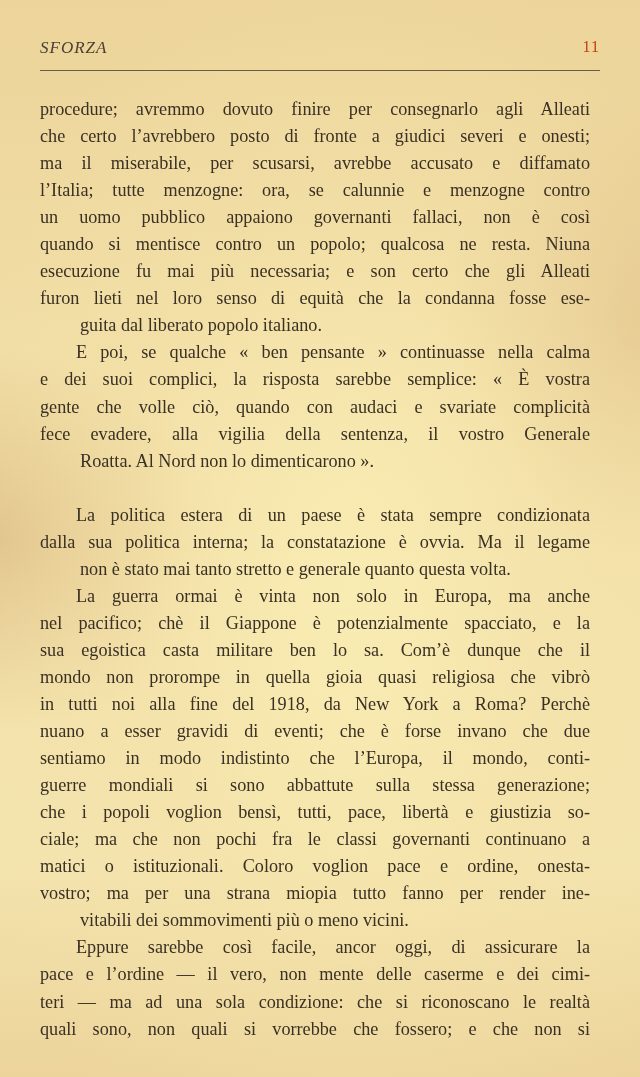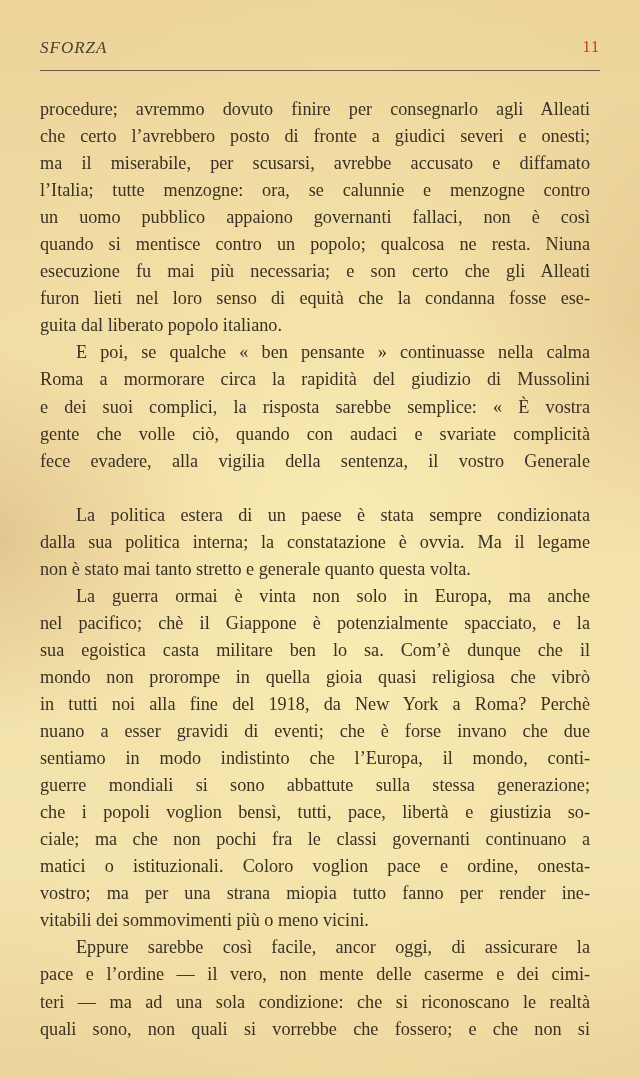--- a/index.html
+++ b/index.html
@@ -27,21 +27,21 @@
     }
     .rule {
       position: absolute; left: 40px; top: 70px; width: 560px; height: 0;
       border-top: 1px solid #6a5c48;
     }
     .text {
       position: absolute; left: 40px; top: 96px; width: 550px;
       font-size: 18.2px; line-height: 27.05px; color: #3a3024;
     }
     .line { display: block; white-space: nowrap; text-align: justify; text-align-last: justify; }
-    .line.last { text-align-last: left; }
+    .line.last { text-align-last: left; margin-left: 40px; }
     .line.indent { padding-left: 36px; }
     .gap { height: 27px; }
   </style>
 </head>
 <body>
 
 <div class="header">
   <div class="running-title">SFORZA</div>
   <div class="page-number">11</div>
 </div>
@@ -54,24 +54,24 @@
       <span class="line">ma il miserabile, per scusarsi, avrebbe accusato e diffamato</span>
       <span class="line">l’Italia; tutte menzogne: ora, se calunnie e menzogne contro</span>
       <span class="line">un uomo pubblico appaiono governanti fallaci, non è così</span>
       <span class="line">quando si mentisce contro un popolo; qualcosa ne resta. Niuna</span>
       <span class="line">esecuzione fu mai più necessaria; e son certo che gli Alleati</span>
       <span class="line">furon lieti nel loro senso di equità che la condanna fosse ese-</span>
       <span class="line last">guita dal liberato popolo italiano.</span>
     </div>
     <div class="paragraph">
       <span class="line indent">E poi, se qualche « ben pensante » continuasse nella calma</span>
-      <span class="line">Roma a mormorare circa la rapidità del giudizio di Mussolini</span>
       <span class="line">e dei suoi complici, la risposta sarebbe semplice: « È vostra</span>
       <span class="line">gente che volle ciò, quando con audaci e svariate complicità</span>
       <span class="line">fece evadere, alla vigilia della sentenza, il vostro Generale</span>
+      <span class="line last">Roatta. Al Nord non lo dimenticarono ».</span>
     </div>
     <div class="gap"></div>
     <div class="paragraph">
       <span class="line indent">La politica estera di un paese è stata sempre condizionata</span>
       <span class="line">dalla sua politica interna; la constatazione è ovvia. Ma il legame</span>
       <span class="line last">non è stato mai tanto stretto e generale quanto questa volta.</span>
     </div>
     <div class="paragraph">
       <span class="line indent">La guerra ormai è vinta non solo in Europa, ma anche</span>
       <span class="line">nel pacifico; chè il Giappone è potenzialmente spacciato, e la</span>

